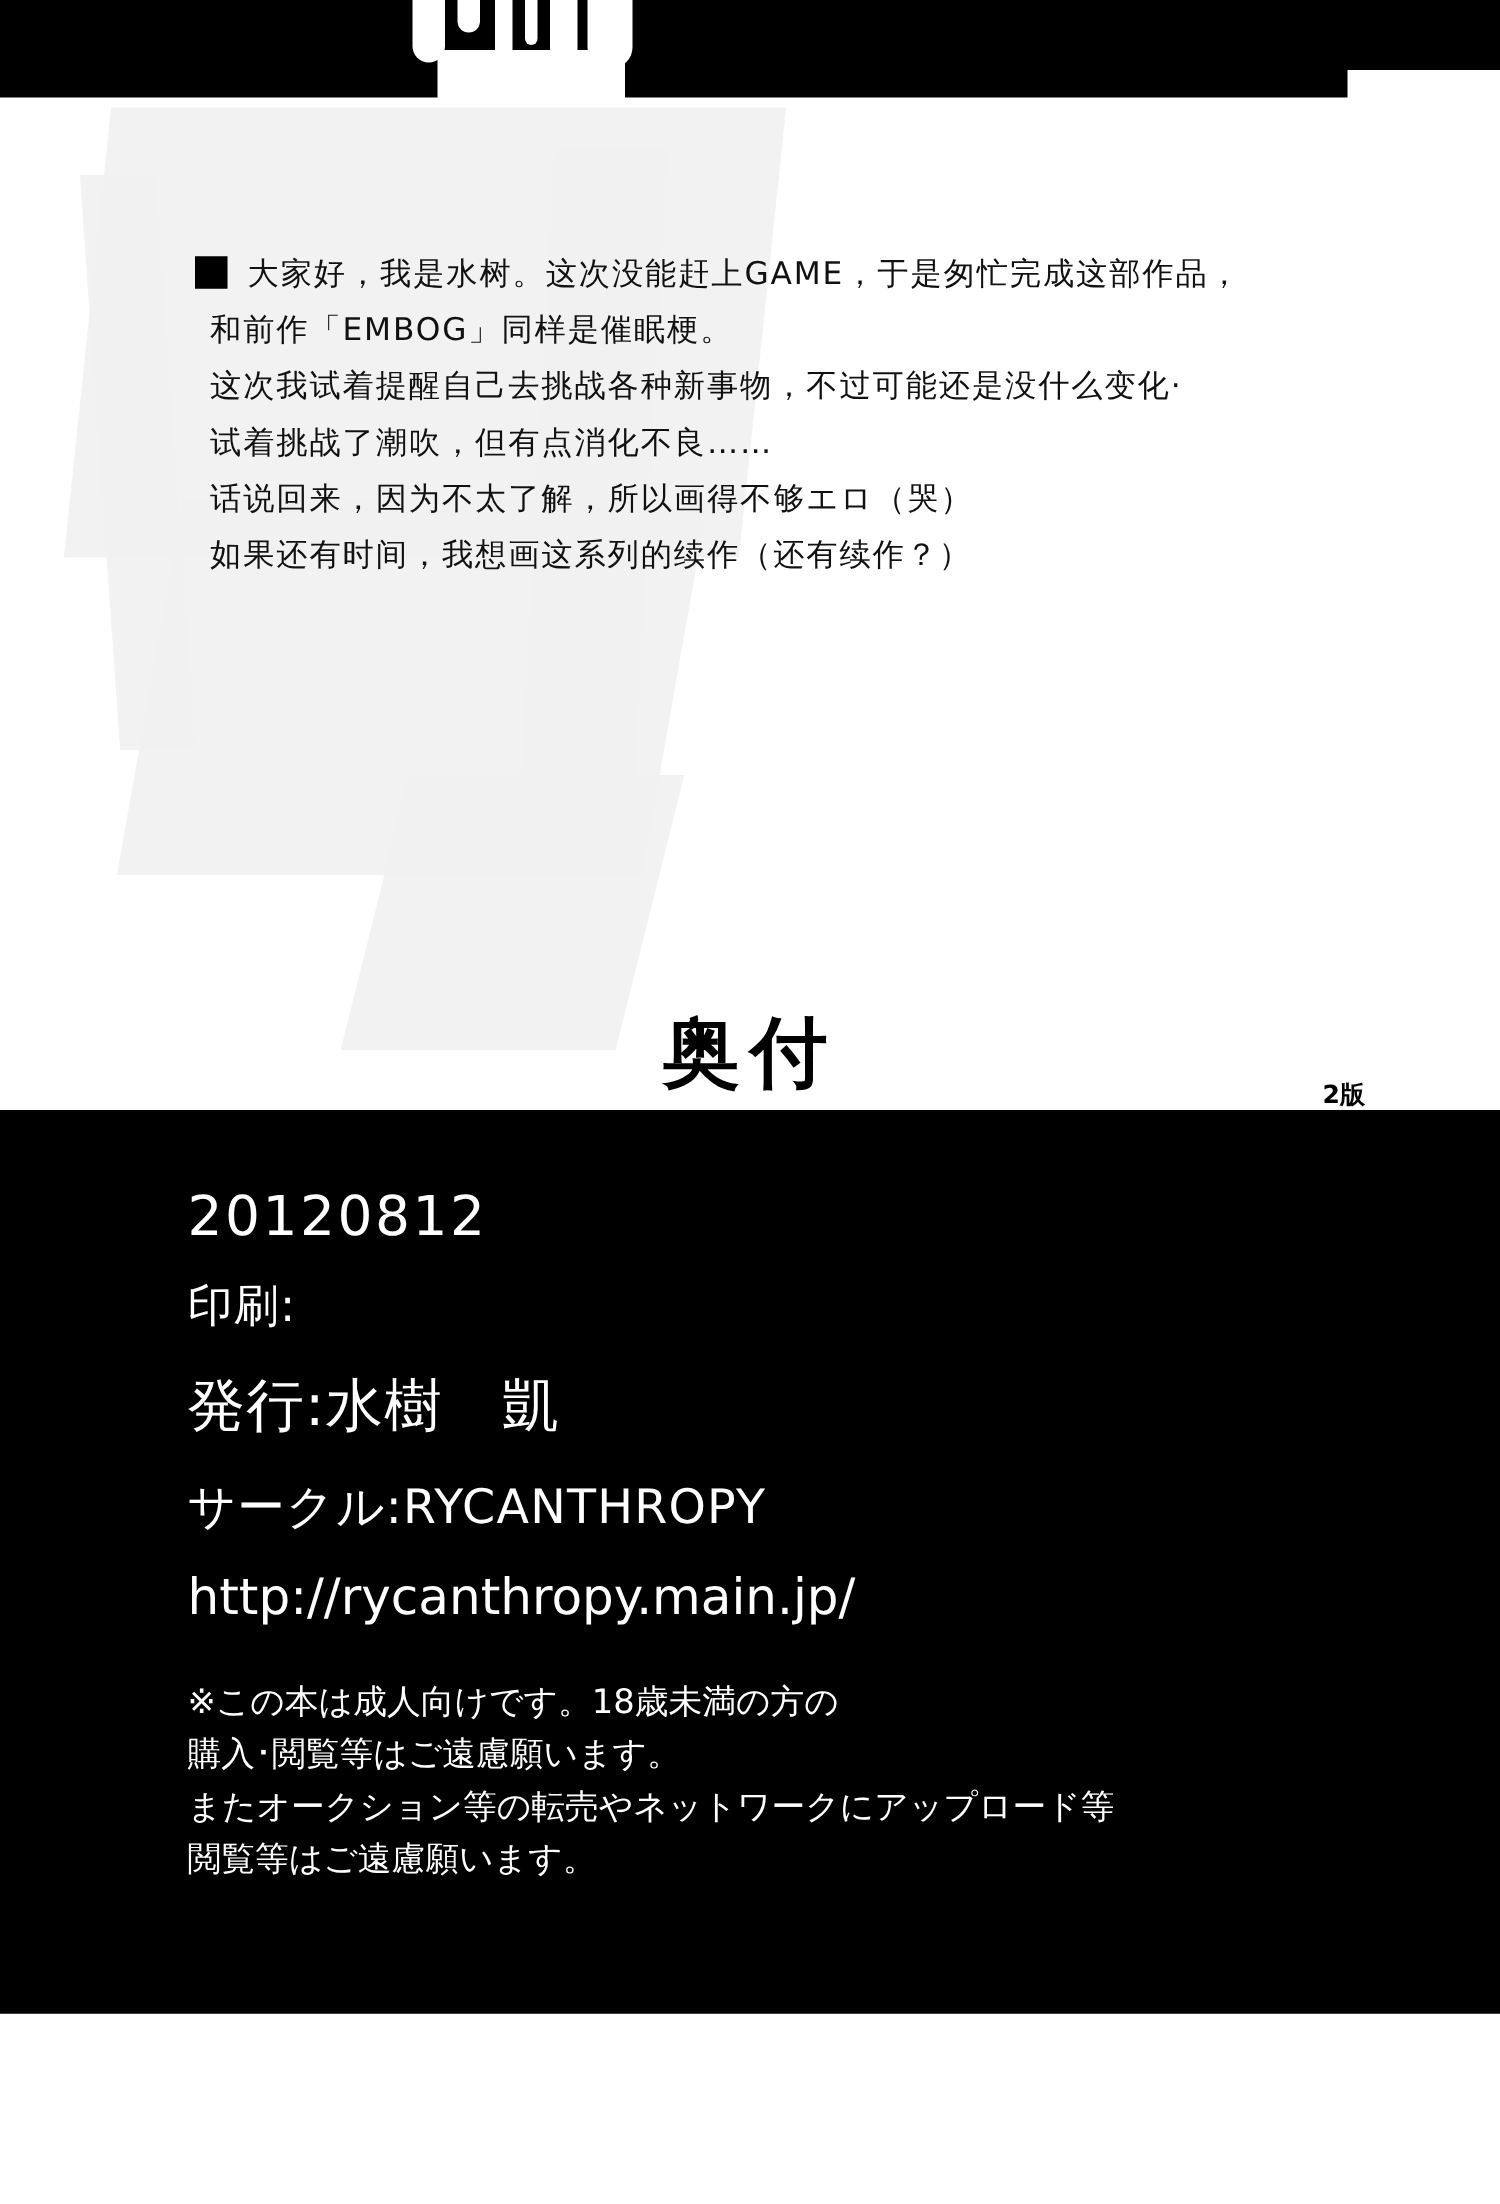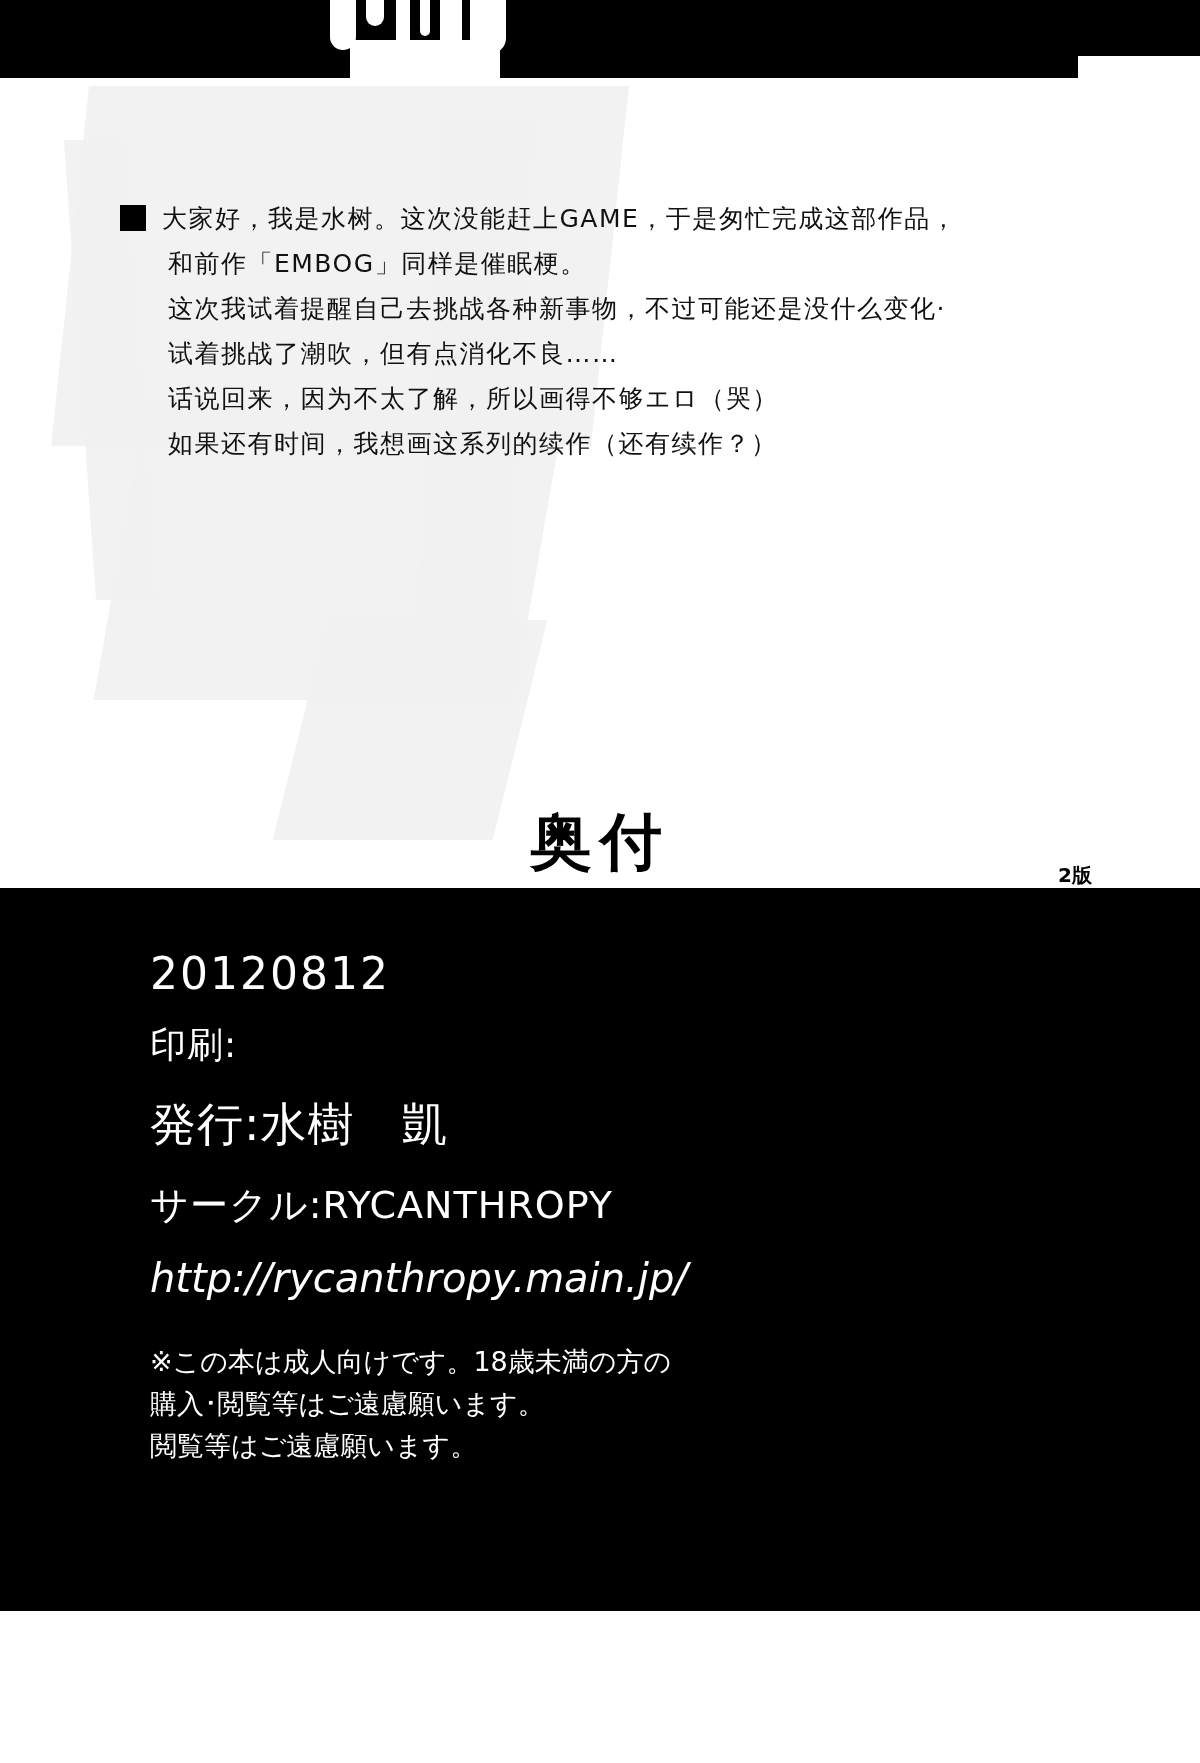--- a/index.html
+++ b/index.html
@@ -64,20 +64,21 @@
     vertical-align: -4px;
     margin-right: 16px;
   }
   .aw-line {
     font-family: "DejaVu Sans", sans-serif;
     font-size: 25px;
     line-height: 45px;
     color: #111111;
     letter-spacing: 1.5px;
     white-space: nowrap;
+    margin-left: 36px;
   }
   .aw-line.first { text-indent: 0; }
   .aw-rest { margin-left: 48px; }
 
   .signature {
     position: absolute;
     right: 190px;
     top: 620px;
     font-size: 34px;
     font-weight: bold;
@@ -138,21 +139,20 @@
     font-family: "DejaVu Sans", sans-serif;
   }
   .c-line.pub { font-size: 46px; }
   .c-line.circle { font-size: 38px; }
   .c-url {
     font-size: 40px;
     letter-spacing: 0px;
     margin-top: 14px;
     margin-bottom: 40px;
     font-family: "DejaVu Sans", sans-serif;
-    font-style: italic;
   }
   .c-notice {
     font-size: 27px;
     line-height: 42px;
     font-family: "DejaVu Sans", sans-serif;
   }
   .c-notice div { white-space: nowrap; }
 </style>
 </head>
 <body>
@@ -194,18 +194,19 @@
   <div class="colophon">
     <div class="col-inner">
       <div class="c-date">20120812</div>
       <div class="c-line">印刷:</div>
       <div class="c-line pub">発行:水樹　凱</div>
       <div class="c-line circle">サークル:RYCANTHROPY</div>
       <div class="c-url">http://rycanthropy.main.jp/</div>
       <div class="c-notice">
         <div>※この本は成人向けです。18歳未満の方の</div>
         <div>購入･閲覧等はご遠慮願います。</div>
+        <div>またオークション等の転売やネットワークにアップロード等</div>
         <div>閲覧等はご遠慮願います。</div>
       </div>
     </div>
   </div>
 
 </div>
 
 </body></html>

